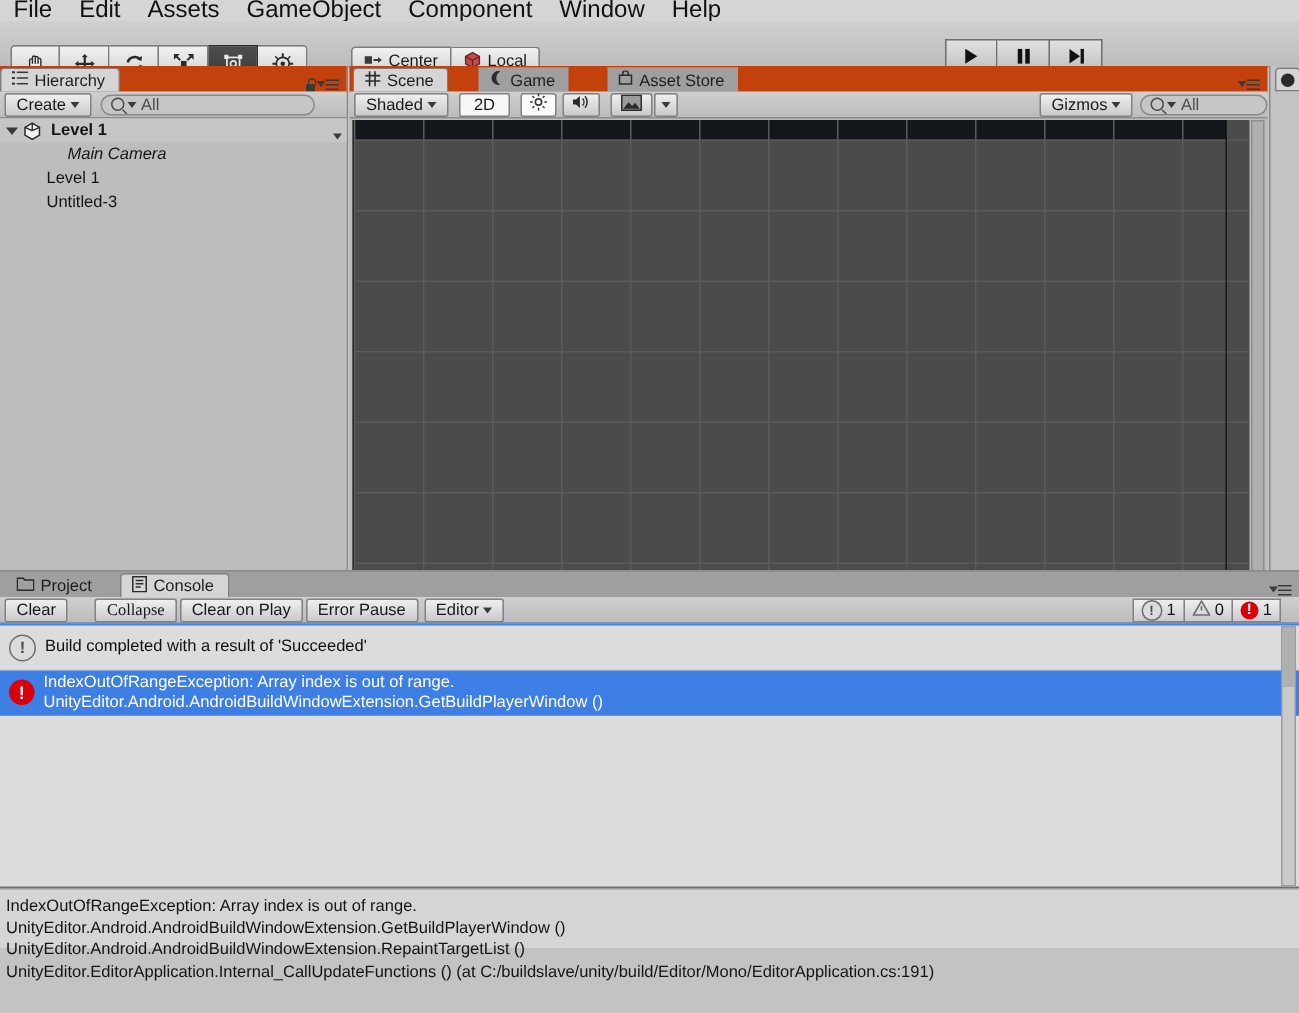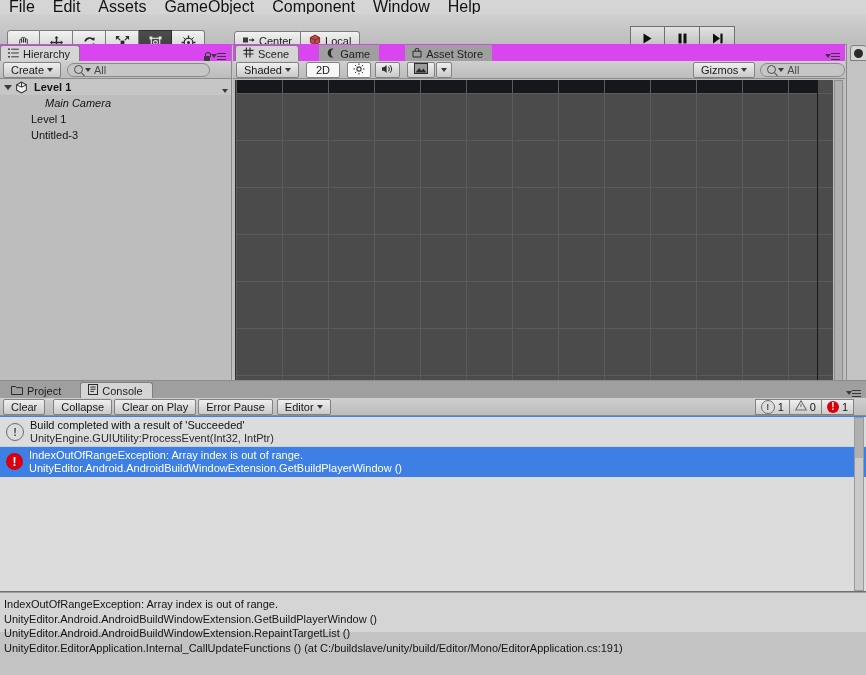--- a/index.html
+++ b/index.html
@@ -63,21 +63,21 @@
     border:1px solid #6f6f6f;border-left-width:0;
     display:flex;align-items:center;justify-content:center;
     box-sizing:border-box;
   }
   .playbtn:first-child{border-left-width:1px;}
 
   
   .panel{position:absolute;box-sizing:border-box;}
   .tabstrip{
     position:absolute;left:0;top:0;height:17px;width:100%;
-    background:#d946ef;
+    background:#c2410c;
     border-bottom:1px solid #787878;
     display:flex;align-items:flex-end;
   }
   .tab{
     height:16px;display:flex;align-items:center;gap:4px;
     padding:0 9px 0 7px;font-size:11px;color:#1e1e1e;
     background:#9f9f9f;box-sizing:border-box;
     border-top:1px solid #9f9f9f;
   }
   .tab.active{
@@ -577,21 +577,21 @@
             <i></i>
             <i></i>
           </span>
       </div>
     </div>
 
     <div class="subbar">
       <div class="sbtn">
         <span>Clear</span>
       </div>
-      <div class="sbtn" style="margin-left:8px;">
+      <div class="sbtn" style="margin-left:18px;font-family:Liberation Serif, serif;">
         <span>Collapse</span>
       </div>
       <div class="sbtn" style="margin-left:2px;">
         <span>Clear on Play</span>
       </div>
       <div class="sbtn" style="margin-left:2px;">
         <span>Error Pause</span>
       </div>
       <div class="sbtn" style="margin-left:4px;">
         <span>Editor</span>
@@ -617,21 +617,20 @@
           <span>1</span>
         </div>
       </div>
     </div>
 
     <div class="log-list">
       <div class="log-entry">
         <span class="ico-info">!</span>
         <span class="log-text">
           <span class="l1">Build completed with a result of 'Succeeded'</span>
-          <span class="l2">UnityEngine.GUIUtility:ProcessEvent(Int32, IntPtr)</span>
         </span>
       </div>
       <div class="log-entry selected">
         <span class="ico-err">!</span>
         <span class="log-text">
           <span class="l1">IndexOutOfRangeException: Array index is out of range.</span>
           <span class="l2">UnityEditor.Android.AndroidBuildWindowExtension.GetBuildPlayerWindow ()</span>
         </span>
       </div>
     </div>

